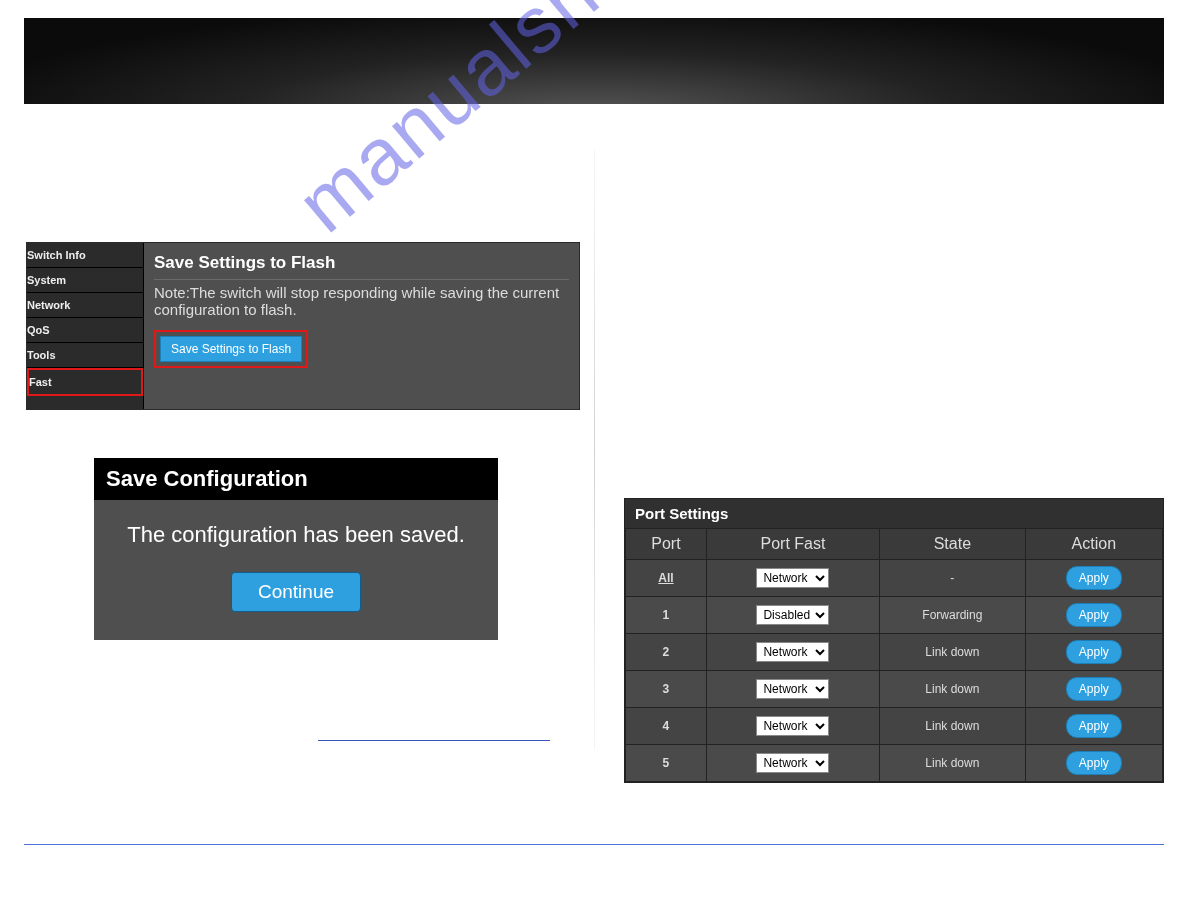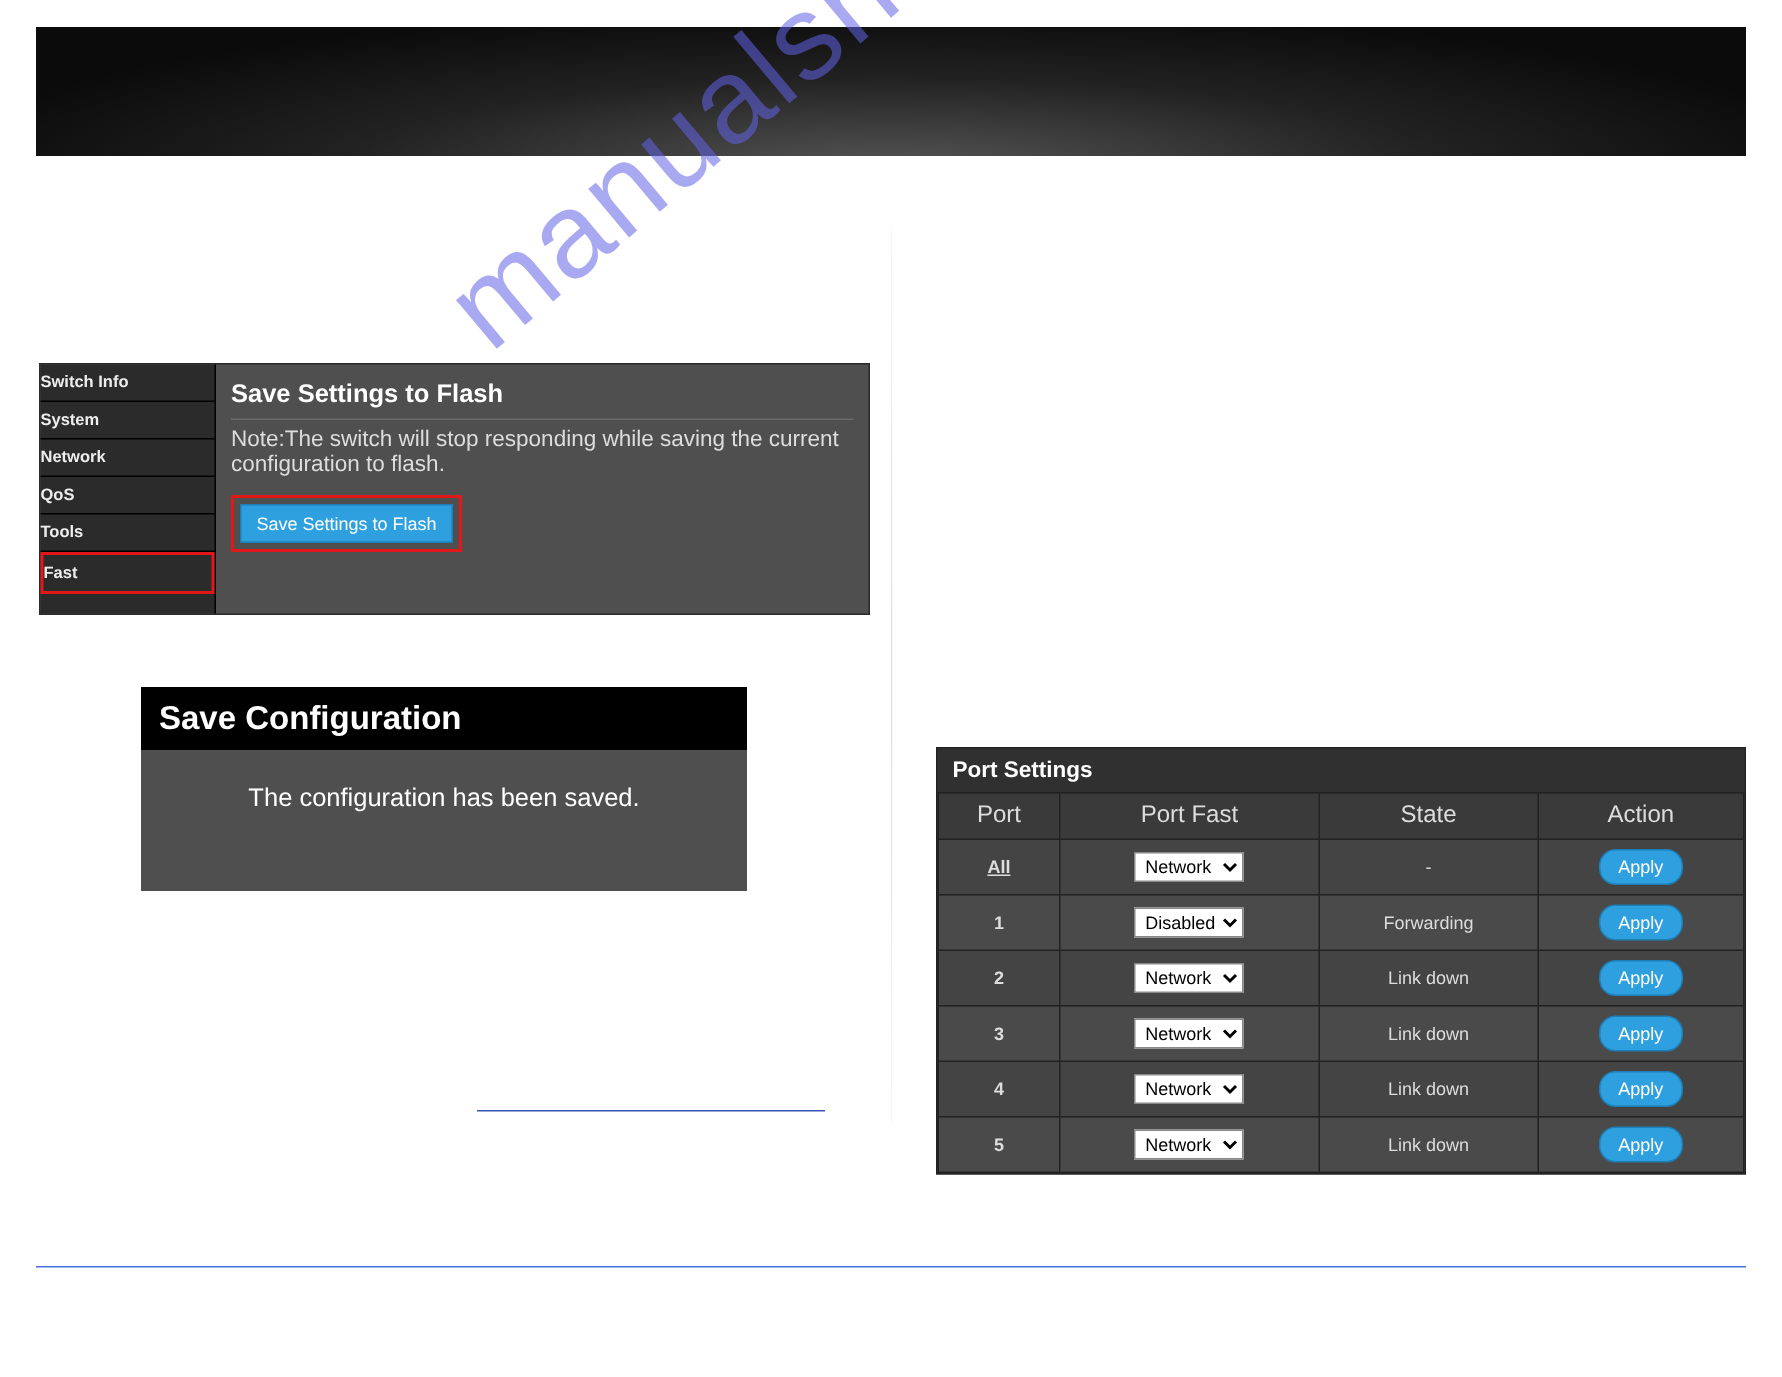--- a/index.html
+++ b/index.html
@@ -122,21 +122,21 @@
     font-size: 22px;
     font-weight: bold;
     padding: 8px 12px;
   }
   .shot2 .body {
     padding: 22px 10px 28px 10px;
     text-align: center;
   }
   .shot2 .msg {
     color: #fff;
-    font-size: 17px;
+    font-size: 22px;
     margin-bottom: 24px;
   }
   .shot2 .continue {
     background: #2ea0df;
     color: #fff;
     border: 1px solid #0f5e8e;
     padding: 8px 26px;
     font-size: 19px;
     border-radius: 4px;
     cursor: pointer;
@@ -239,20 +239,21 @@
       <span class="btn-wrap">
         <button class="btn">Save Settings to Flash</button>
       </span>
     </div>
   </div>
 
   <div class="shot2">
     <div class="titlebar">Save Configuration</div>
     <div class="body">
       <div class="msg">The configuration has been saved.</div>
+      <button class="continue">Continue</button>
     </div>
   </div>
 
   <div class="underline-box"></div>
 
   <div class="port-panel">
     <div class="ptitle">Port Settings</div>
     <table>
       <thead>
         <tr>

